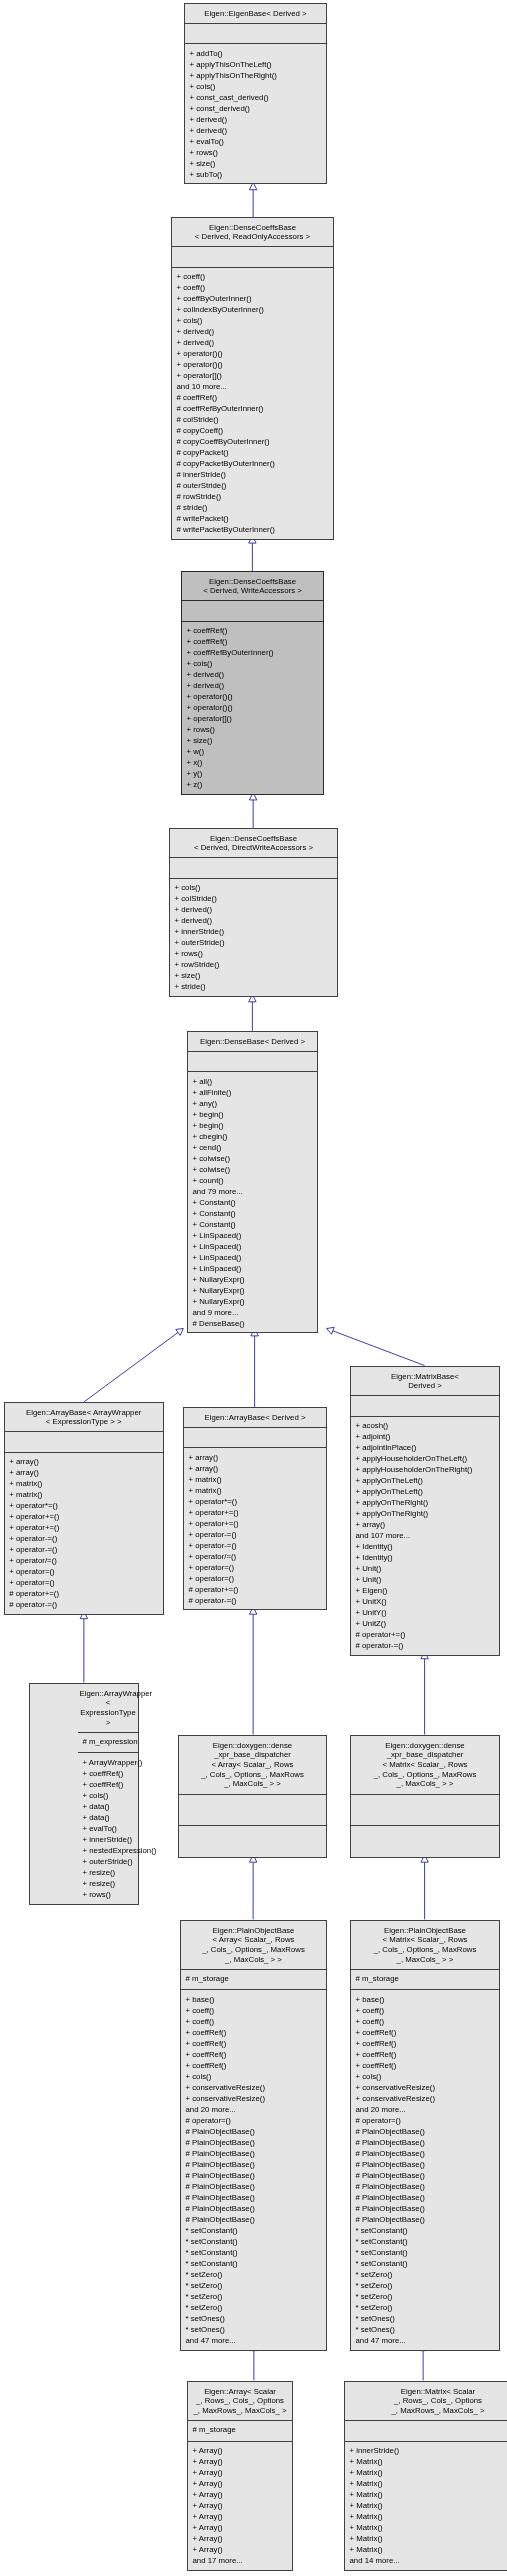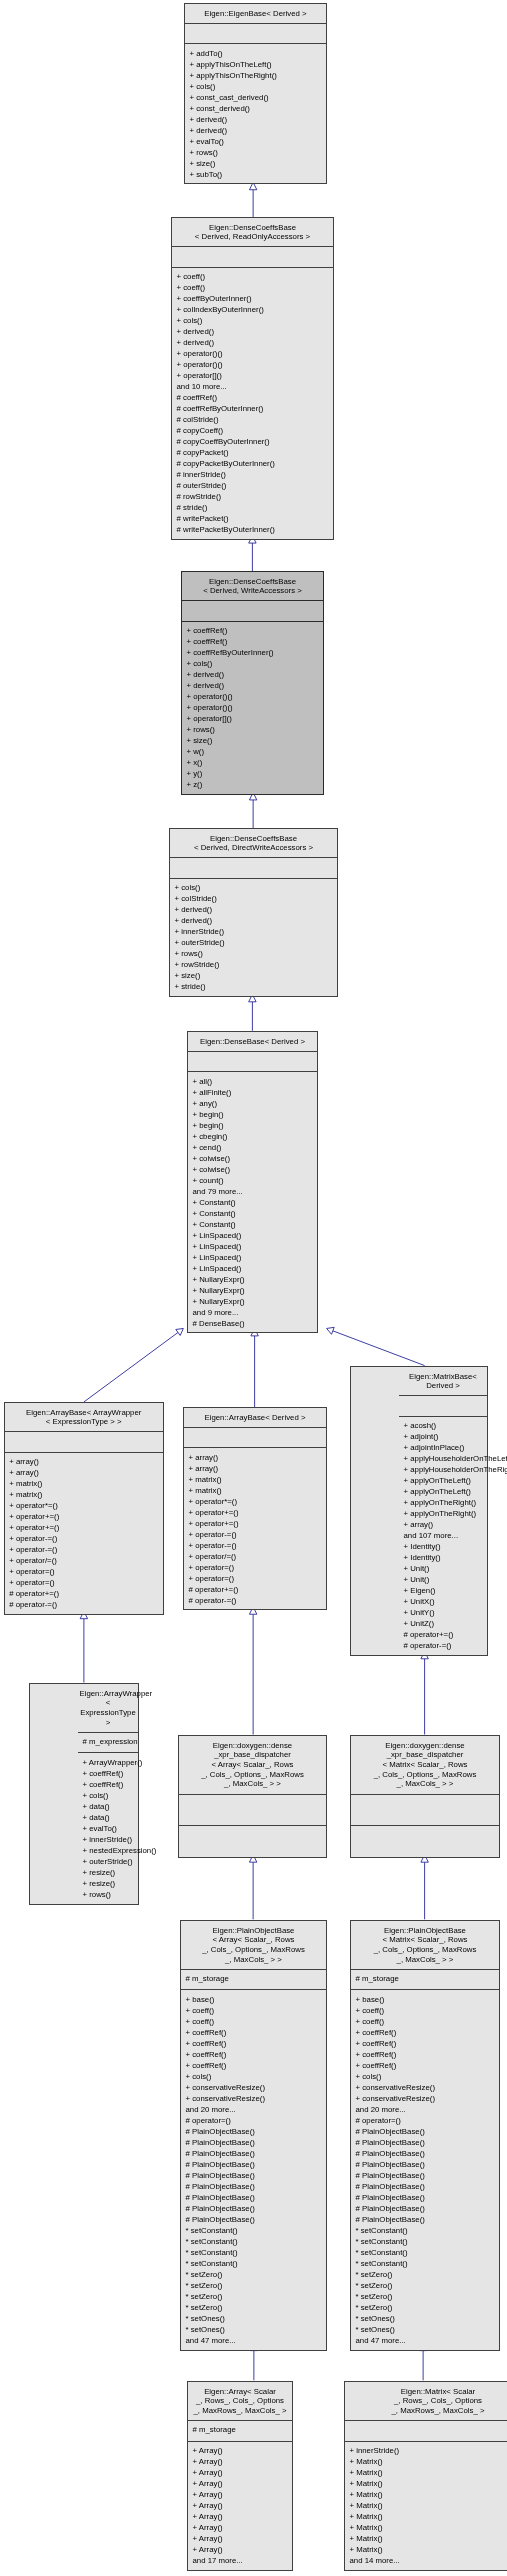--- a/index.html
+++ b/index.html
@@ -251,21 +251,21 @@
       <div class="line">+ operator-=()</div>
       <div class="line">+ operator-=()</div>
       <div class="line">+ operator/=()</div>
       <div class="line">+ operator=()</div>
       <div class="line">+ operator=()</div>
       <div class="line"># operator+=()</div>
       <div class="line"># operator-=()</div>
     </div>
 </div>
 
-<div class="uml-box" style="left:350px;top:1366px;width:138px;padding-left:48px;">
+<div class="uml-box" style="left:350px;top:1366px;width:150px;">
   <div class="box-title">Eigen::MatrixBase&lt;
 Derived &gt;</div>
   <div class="box-attrs"></div>
   <div class="box-members">
       <div class="line">+ acosh()</div>
       <div class="line">+ adjoint()</div>
       <div class="line">+ adjointInPlace()</div>
       <div class="line">+ applyHouseholderOnTheLeft()</div>
       <div class="line">+ applyHouseholderOnTheRight()</div>
       <div class="line">+ applyOnTheLeft()</div>

